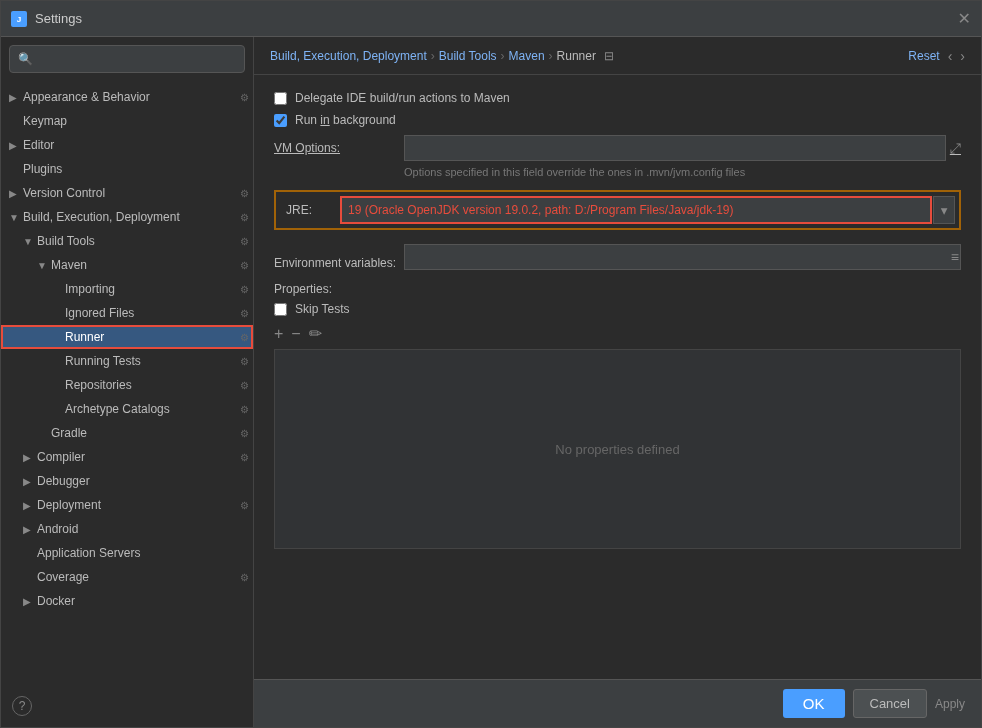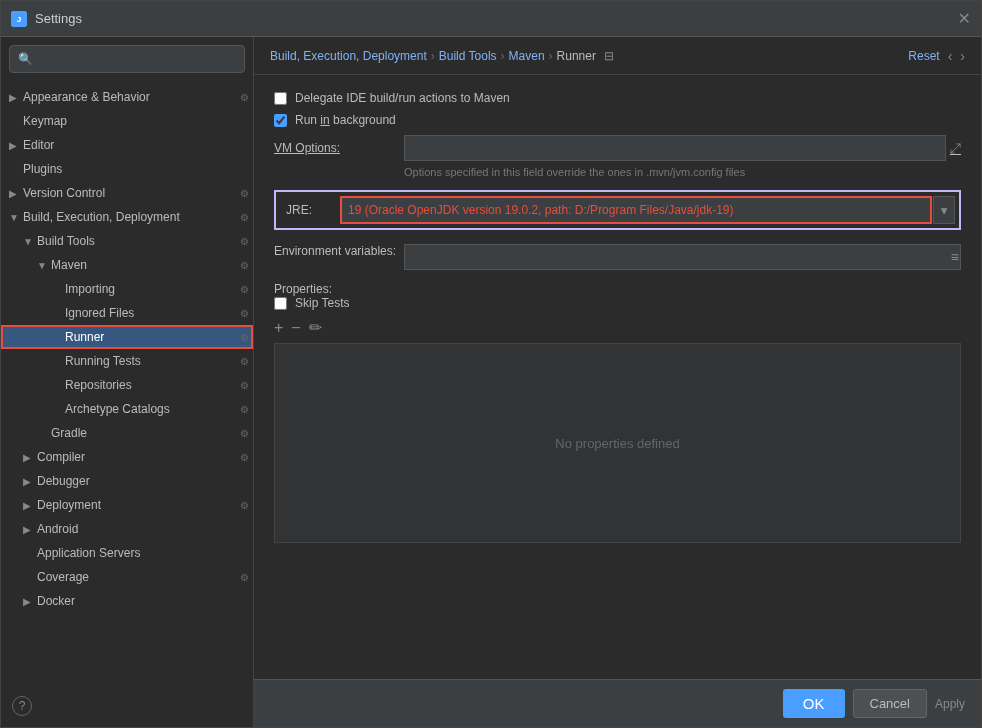--- a/index.html
+++ b/index.html
@@ -234,21 +234,21 @@
       padding-left: 6px;
     }
     .jre-select-wrapper {
       position: relative;
       flex: 1;
       display: flex;
       align-items: center;
     }
     .env-row {
       display: flex;
-      align-items: flex-start;
+      align-items: flex-end;
       margin-bottom: 12px;
     }
     .env-label {
       width: 130px;
       color: #bbb;
       font-size: 12px;
       flex-shrink: 0;
     }
     .env-input-wrapper {
       flex: 1;
@@ -272,20 +272,21 @@
       color: #888;
       font-size: 14px;
       cursor: pointer;
     }
     .properties-section {
       margin-bottom: 8px;
     }
     .properties-label {
       color: #bbb;
       font-size: 12px;
+      margin-bottom: 6px;
     }
     .skip-tests-row {
       display: flex;
       align-items: center;
       margin-bottom: 8px;
     }
     .properties-toolbar {
       display: flex;
       gap: 8px;
       margin-bottom: 6px;
@@ -542,21 +543,21 @@
         </div>
 
         <div class="form-row">
           <span class="field-label">VM Options:</span>
           <input type="text" class="field-input" value="" style="flex: 1 1 0%;">
           <span class="expand-btn">⤢</span>
         </div>
 
         <div class="hint-text">Options specified in this field override the ones in .mvn/jvm.config files</div>
 
-        <div class="jre-row" style="border: 2px solid #c4b5fd; margin-bottom: 14px;">
+        <div class="jre-row" style="border: 2px solid #a16207; margin-bottom: 14px;">
           <span class="jre-label">JRE:</span>
           <div class="jre-select-wrapper">
             <div style="flex:1; background:#3c3f41; border:2px solid #e74c3c; color:#e74c3c; font-size:12px; height:28px; padding:0 6px; display:flex; align-items:center; cursor:pointer;">
               <span>19 (Oracle OpenJDK version 19.0.2, path: D:/Program Files/Java/jdk-19)</span>
             </div>
             <button style="background:#3c3f41; border:1px solid #555; color:#888; height:28px; width:22px; cursor:pointer; padding:0; margin-left:1px;">▾</button>
           </div>
         </div>
 
         <div class="env-row">

